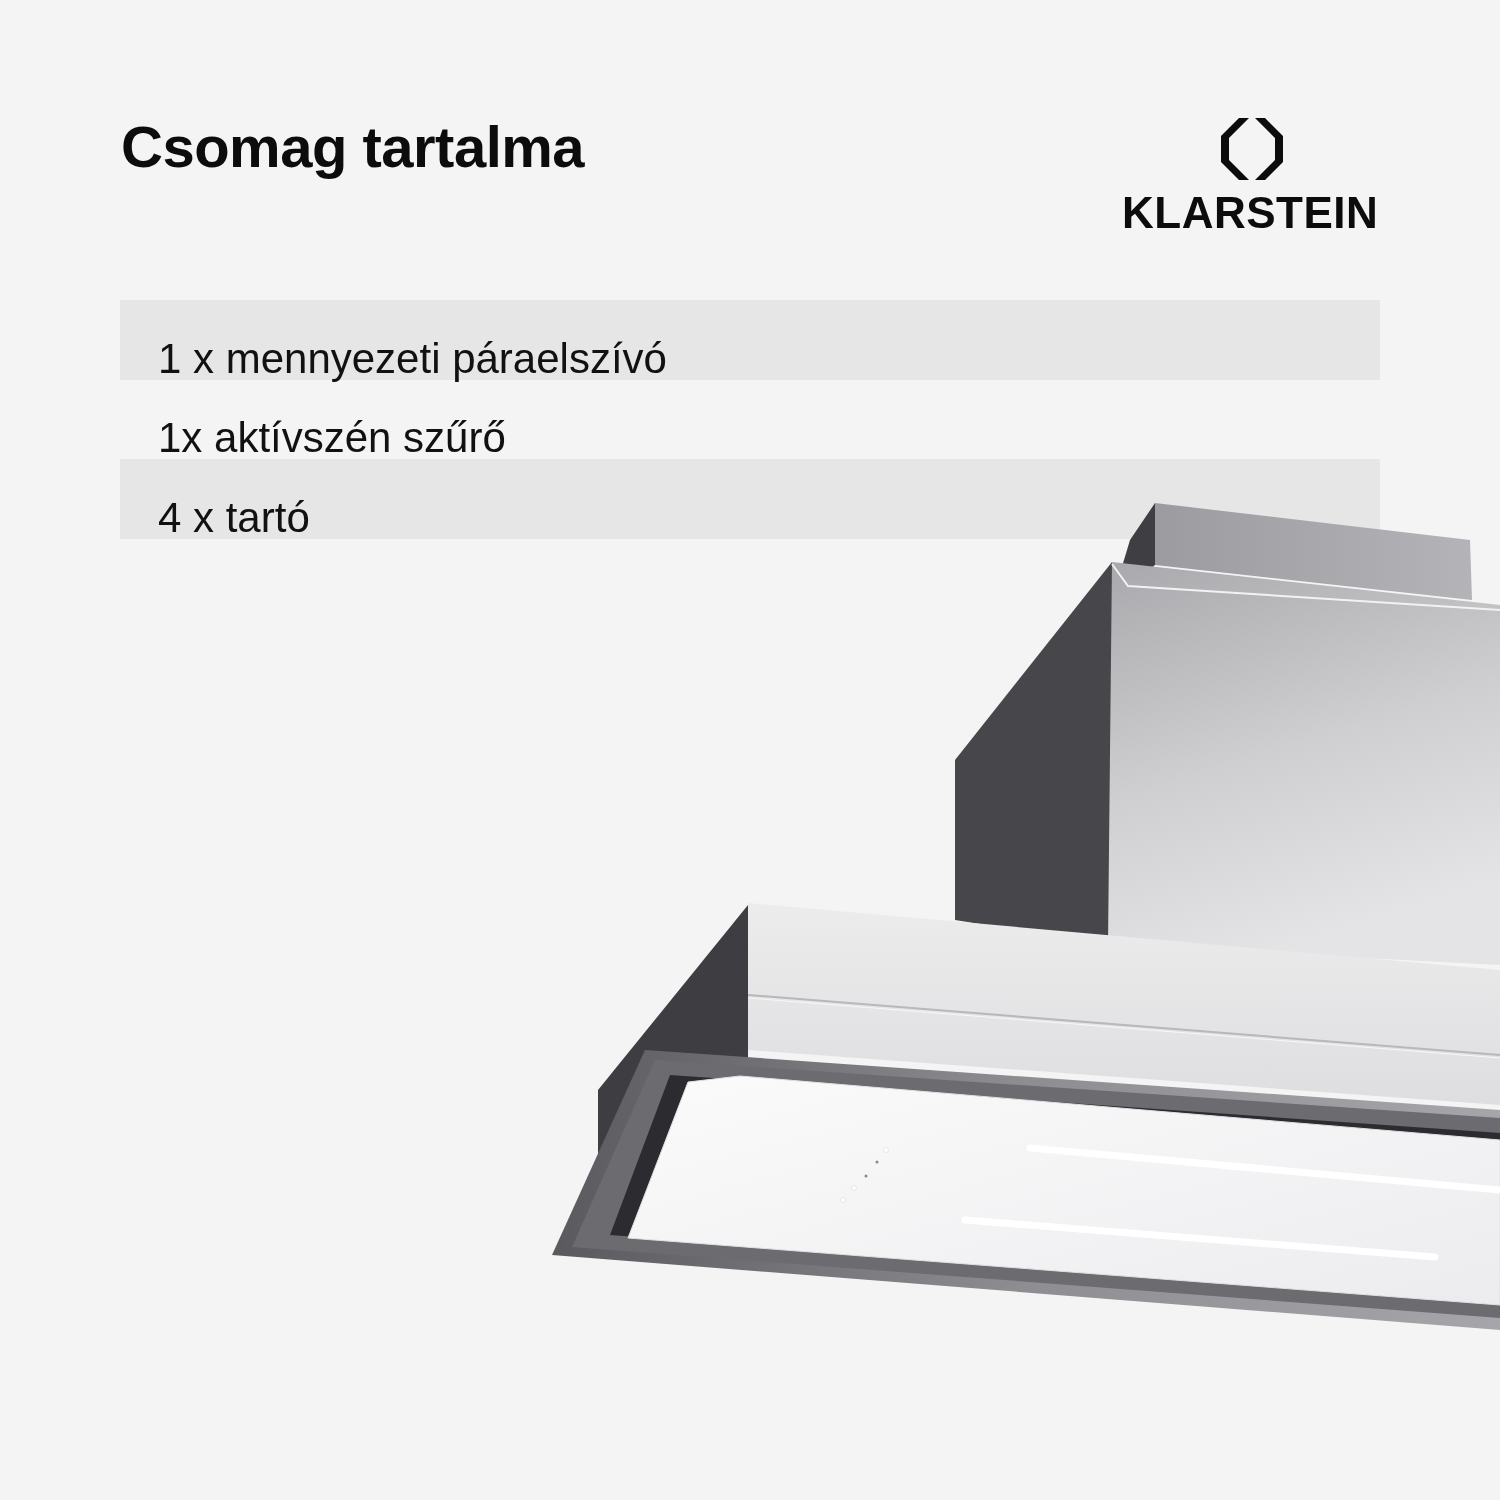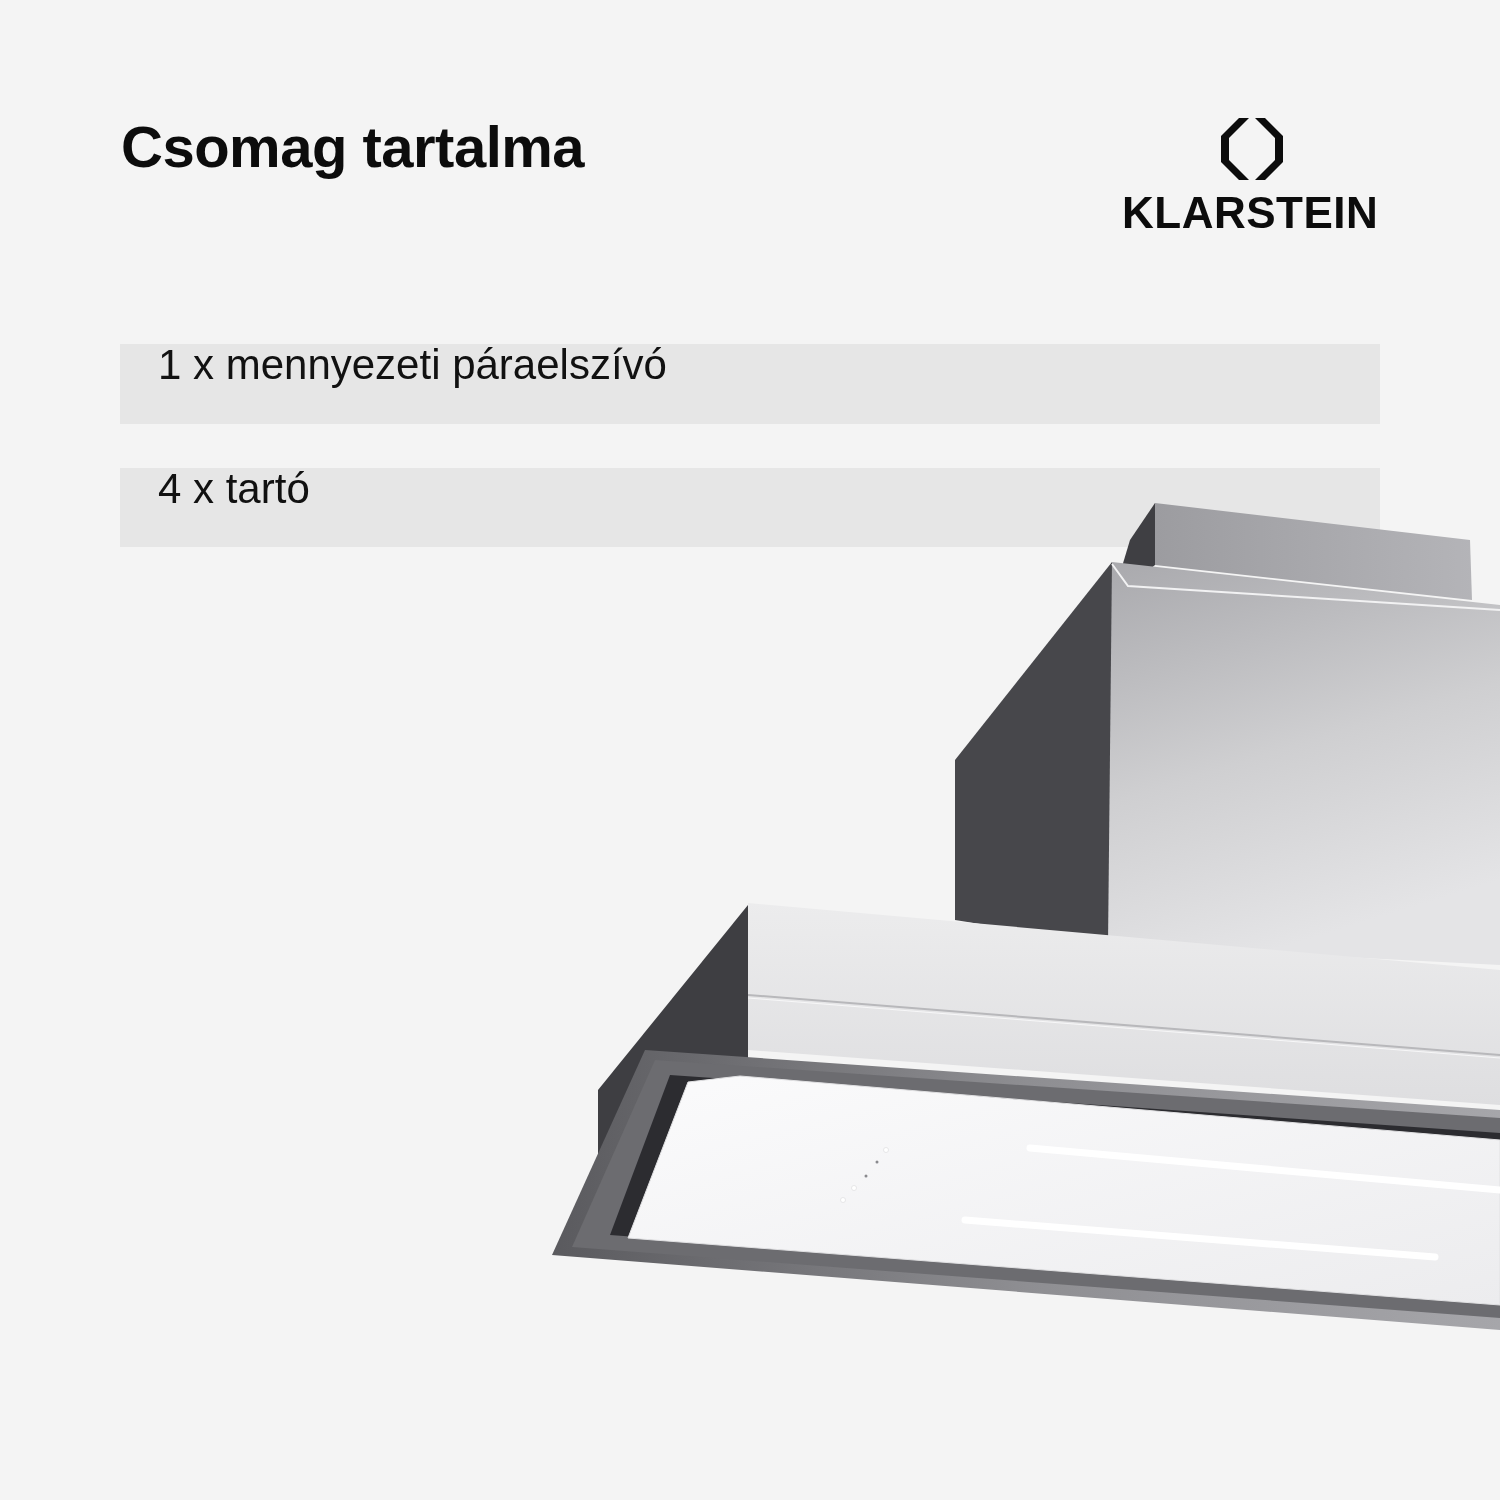--- a/index.html
+++ b/index.html
@@ -20,42 +20,45 @@
   }
   .logo-mark { position: absolute; left: 99px; top: 0; width: 62px; height: 62px; }
   .logo-text {
     position: absolute; left: 0; top: 70px; width: 262px; text-align: left;
     font-size: 44px; font-weight: 700; letter-spacing: 0.5px; line-height: 50px;
   }
   .hood { position: absolute; left: 0; top: 0; width: 1500px; height: 1500px; z-index: 1; }
   .list { position: absolute; left: 120px; top: 300px; width: 1260px; z-index: 0; }
   .row {
     height: 79.7px; box-sizing: border-box; padding-left: 38px;
-    display: flex; align-items: flex-start;
-    font-size: 42px; line-height: 1; color: #111; margin-top: 44px;
+    display: flex; align-items: flex-end;
+    font-size: 42px; line-height: 1; color: #111;
   }
   .row.shaded { background: #e6e6e6; }
   .row-text { position: relative; z-index: 2; }
 </style>
 </head>
 <body>
 
 <h1 class="title">Csomag tartalma</h1>
 
 <div class="logo">
   <svg class="logo-mark" viewBox="0 0 62 62">
     <polygon points="18,0 28,0 8,20 8,42 28,62 18,62 0,44 0,18" fill="#0c0c0c"></polygon>
     <polygon points="44,0 34,0 54,20 54,42 34,62 44,62 62,44 62,18" fill="#0c0c0c"></polygon>
   </svg>
   <div class="logo-text">KLARSTEIN</div>
 </div>
 
 <div class="list">
   <div class="row shaded">
       <span class="row-text">1 x mennyezeti páraelszívó</span>
+    </div>
+  <div class="row">
+      <span class="row-text">1x aktívszén szűrő</span>
     </div>
   <div class="row shaded">
       <span class="row-text">4 x tartó</span>
     </div>
 </div>
 
 <svg class="hood" viewBox="0 0 1500 1500">
   <defs>
     <linearGradient id="chimneyFront" x1="0" y1="0" x2="0.3" y2="1">
       <stop offset="0" stop-color="#a9a9ad"></stop>

